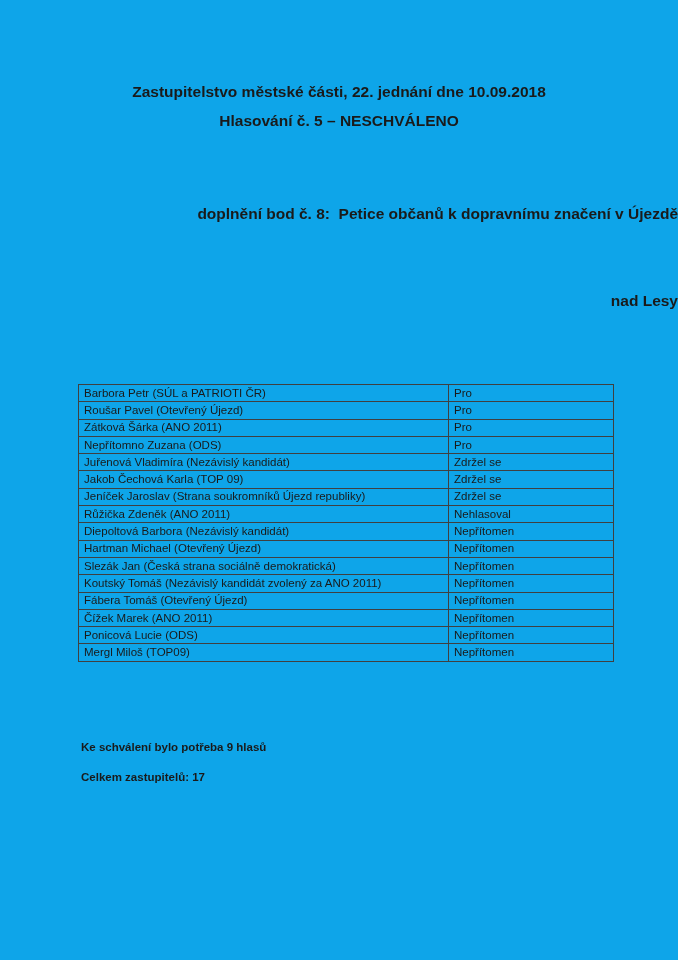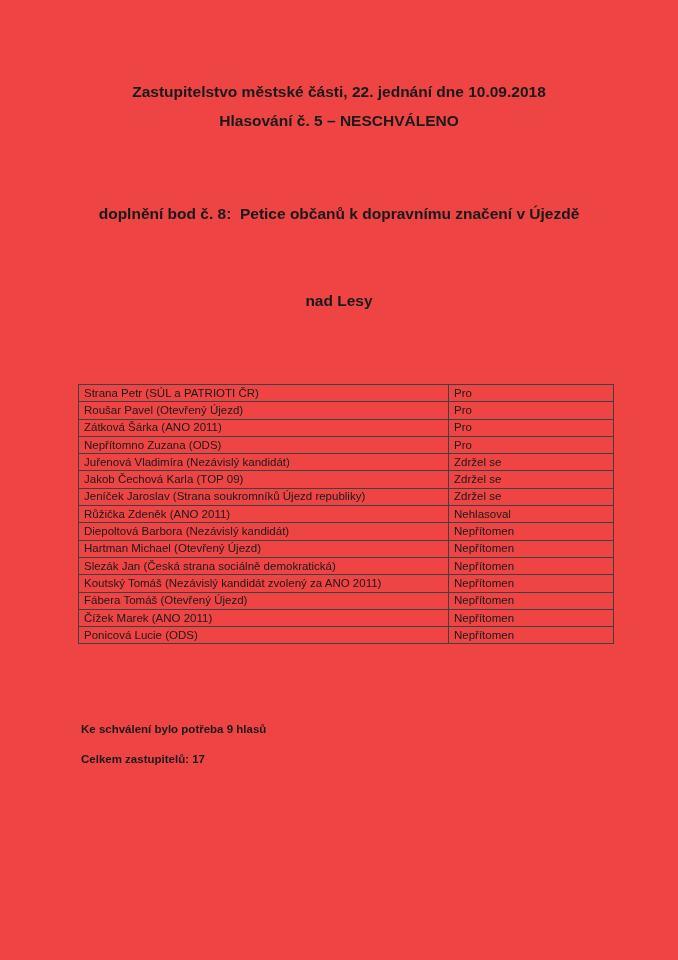--- a/index.html
+++ b/index.html
@@ -11,34 +11,34 @@
     width: 678px;
     height: 960px;
     position: relative;
     font-family: "Liberation Sans", sans-serif;
     color: #111111;
     overflow: hidden;
   }
   .doc-page {
     position: absolute;
     inset: 0;
-    background: #ef4444;
+    background: #0ea5e9;
   }
   .heading {
     font-weight: 700;
     font-size: 15.5px;
     line-height: 29px;
     text-align: center;
     white-space: pre-wrap;
     margin: 0;
     color: #1a1a1a;
   }
   #title-line1 { padding-top: 77px; }
   #title-line2 { }
-  #subject-block { margin-top: 6px; }
+  #subject-block { margin-top: 6px; text-align: right; }
   .vote-table {
     border-collapse: collapse;
     table-layout: fixed;
     width: 535px;
     margin: 11px 0 0 78px;
   }
   .vote-table td {
     border: 1px solid #404040;
     height: 16.3px;
     padding: 0 2px 0 5px;
@@ -75,21 +75,21 @@
     <div>nad Lesy</div>
   </div>
 
   <table class="vote-table">
     <colgroup>
       <col class="col-name">
       <col class="col-vote">
     </colgroup>
     <tbody>
       <tr>
-        <td>Strana Petr (SÚL a PATRIOTI ČR)</td>
+        <td>Barbora Petr (SÚL a PATRIOTI ČR)</td>
         <td>Pro</td>
       </tr>
       <tr>
         <td>Roušar Pavel (Otevřený Újezd)</td>
         <td>Pro</td>
       </tr>
       <tr>
         <td>Zátková Šárka (ANO 2011)</td>
         <td>Pro</td>
       </tr>
@@ -134,20 +134,24 @@
         <td>Nepřítomen</td>
       </tr>
       <tr>
         <td>Čížek Marek (ANO 2011)</td>
         <td>Nepřítomen</td>
       </tr>
       <tr>
         <td>Ponicová Lucie (ODS)</td>
         <td>Nepřítomen</td>
       </tr>
+      <tr>
+        <td>Mergl Miloš (TOP09)</td>
+        <td>Nepřítomen</td>
+      </tr>
     </tbody>
   </table>
 
   <div class="summary">
     <p>Ke schválení bylo potřeba 9 hlasů</p>
     <p>Celkem zastupitelů: 17</p>
   </div>
 
 </div>
 

